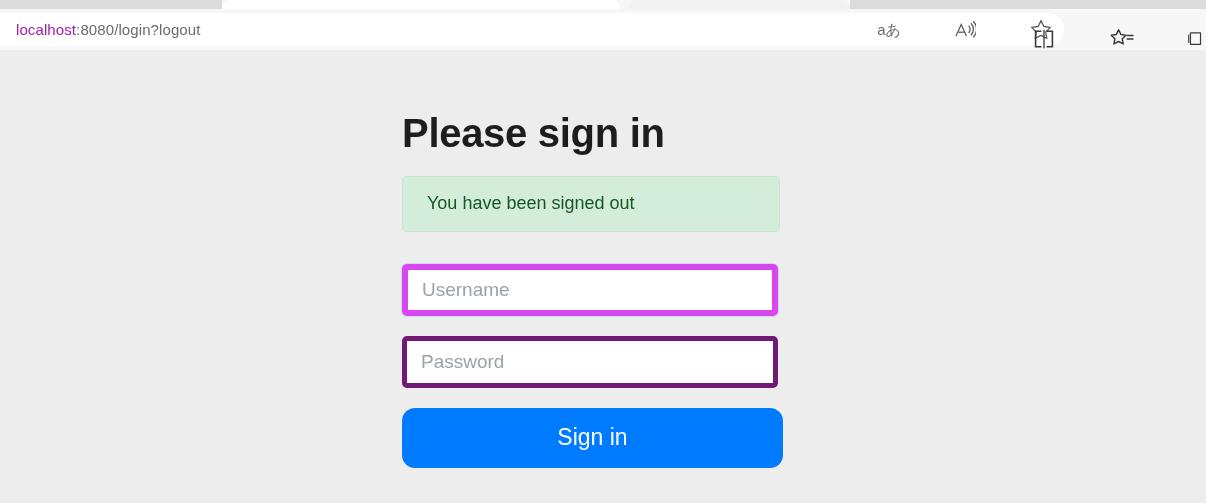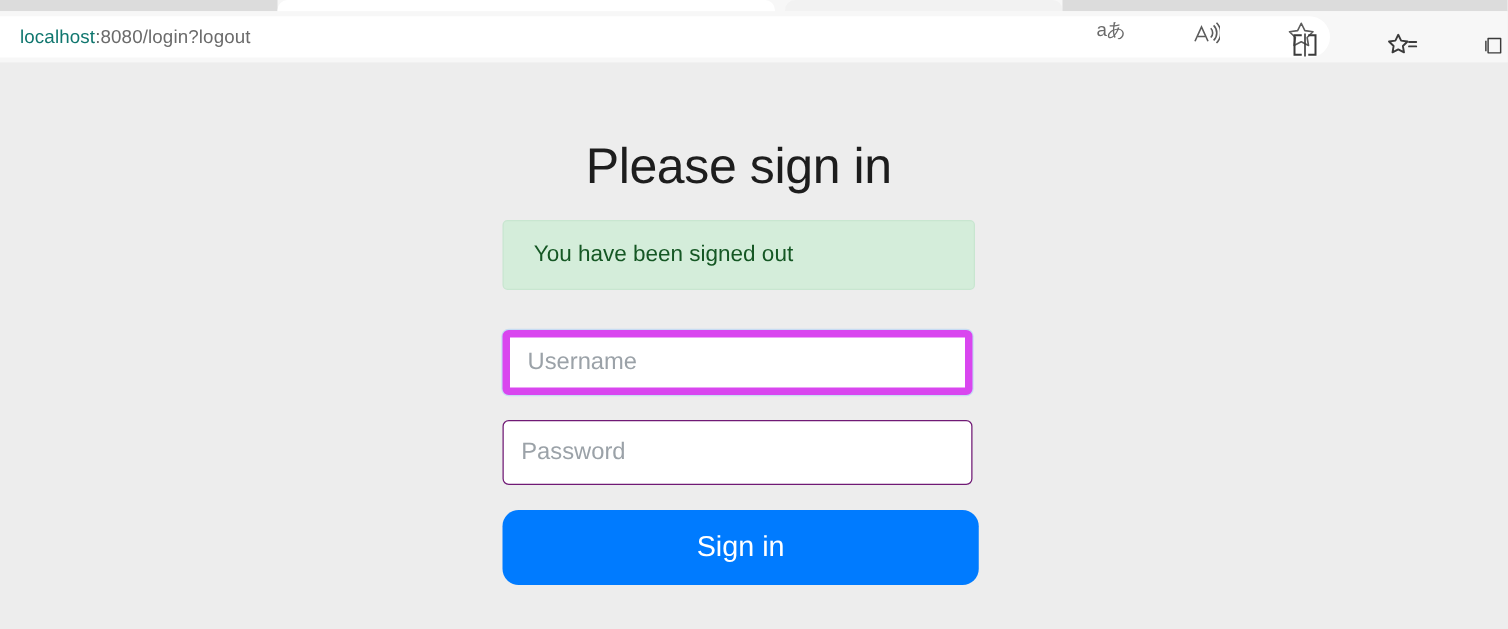--- a/index.html
+++ b/index.html
@@ -62,33 +62,33 @@
     display: flex;
     align-items: center;
     padding-left: 46px;
   }
   .url-text {
     font-size: 15px;
     color: #6b6b6b;
     white-space: nowrap;
     letter-spacing: 0.1px;
   }
-  .url-text .host { color: #0f766e; }
+  .url-text .host { color: #a21caf; }
 
   .urlbar-actions {
     position: absolute;
     right: 10px; top: 0;
     height: 33px;
     display: flex;
     align-items: center;
     gap: 22px;
   }
   .icon-btn {
     width: 26px; height: 26px;
-    display: flex; align-items: flex-start; justify-content: center;
+    display: flex; align-items: center; justify-content: center;
     color: #5c5c5c;
     margin-left: 28px;
   }
   .icon-btn svg { display: block; }
   .translate-glyph {
     font-size: 15px;
     color: #6a6a6a;
     letter-spacing: 0px;
     line-height: 1;
   }
@@ -113,45 +113,44 @@
     background: #ededed;
   }
   .form-wrap {
     position: absolute;
     left: 402px; top: 62px;
     width: 378px;
   }
   .page-title {
     margin: 0 0 22px 0;
     font-size: 40px;
-    font-weight: normal;
+    font-weight: bold;
     color: #1d1d1d;
     letter-spacing: -0.3px;
     line-height: 1.05;
-    text-align: center;
   }
   .alert-success {
     background: #d4edda;
     border: 1px solid #c8e6d0;
     border-radius: 4px;
     color: #155724;
     font-size: 18px;
     padding: 16px 24px;
     margin-bottom: 32px;
     line-height: 1.2;
   }
   .form-input {
     display: block;
     width: 376px;
     height: 52px;
     font-size: 19px;
     font-family: "Liberation Sans", sans-serif;
     color: #495057;
     padding: 0 14px;
-    border: 1px solid #701a75;
+    border: 5px solid #701a75;
     border-radius: 5px;
     background: #ffffff;
     outline: none;
     margin-bottom: 20px;
   }
   .form-input::placeholder { color: #9ba2a8; opacity: 1; }
   .form-input.focused {
     border: 6px solid #d946ef;
     box-shadow: 0 0 0 1px rgba(128,189,255,0.35);
   }

